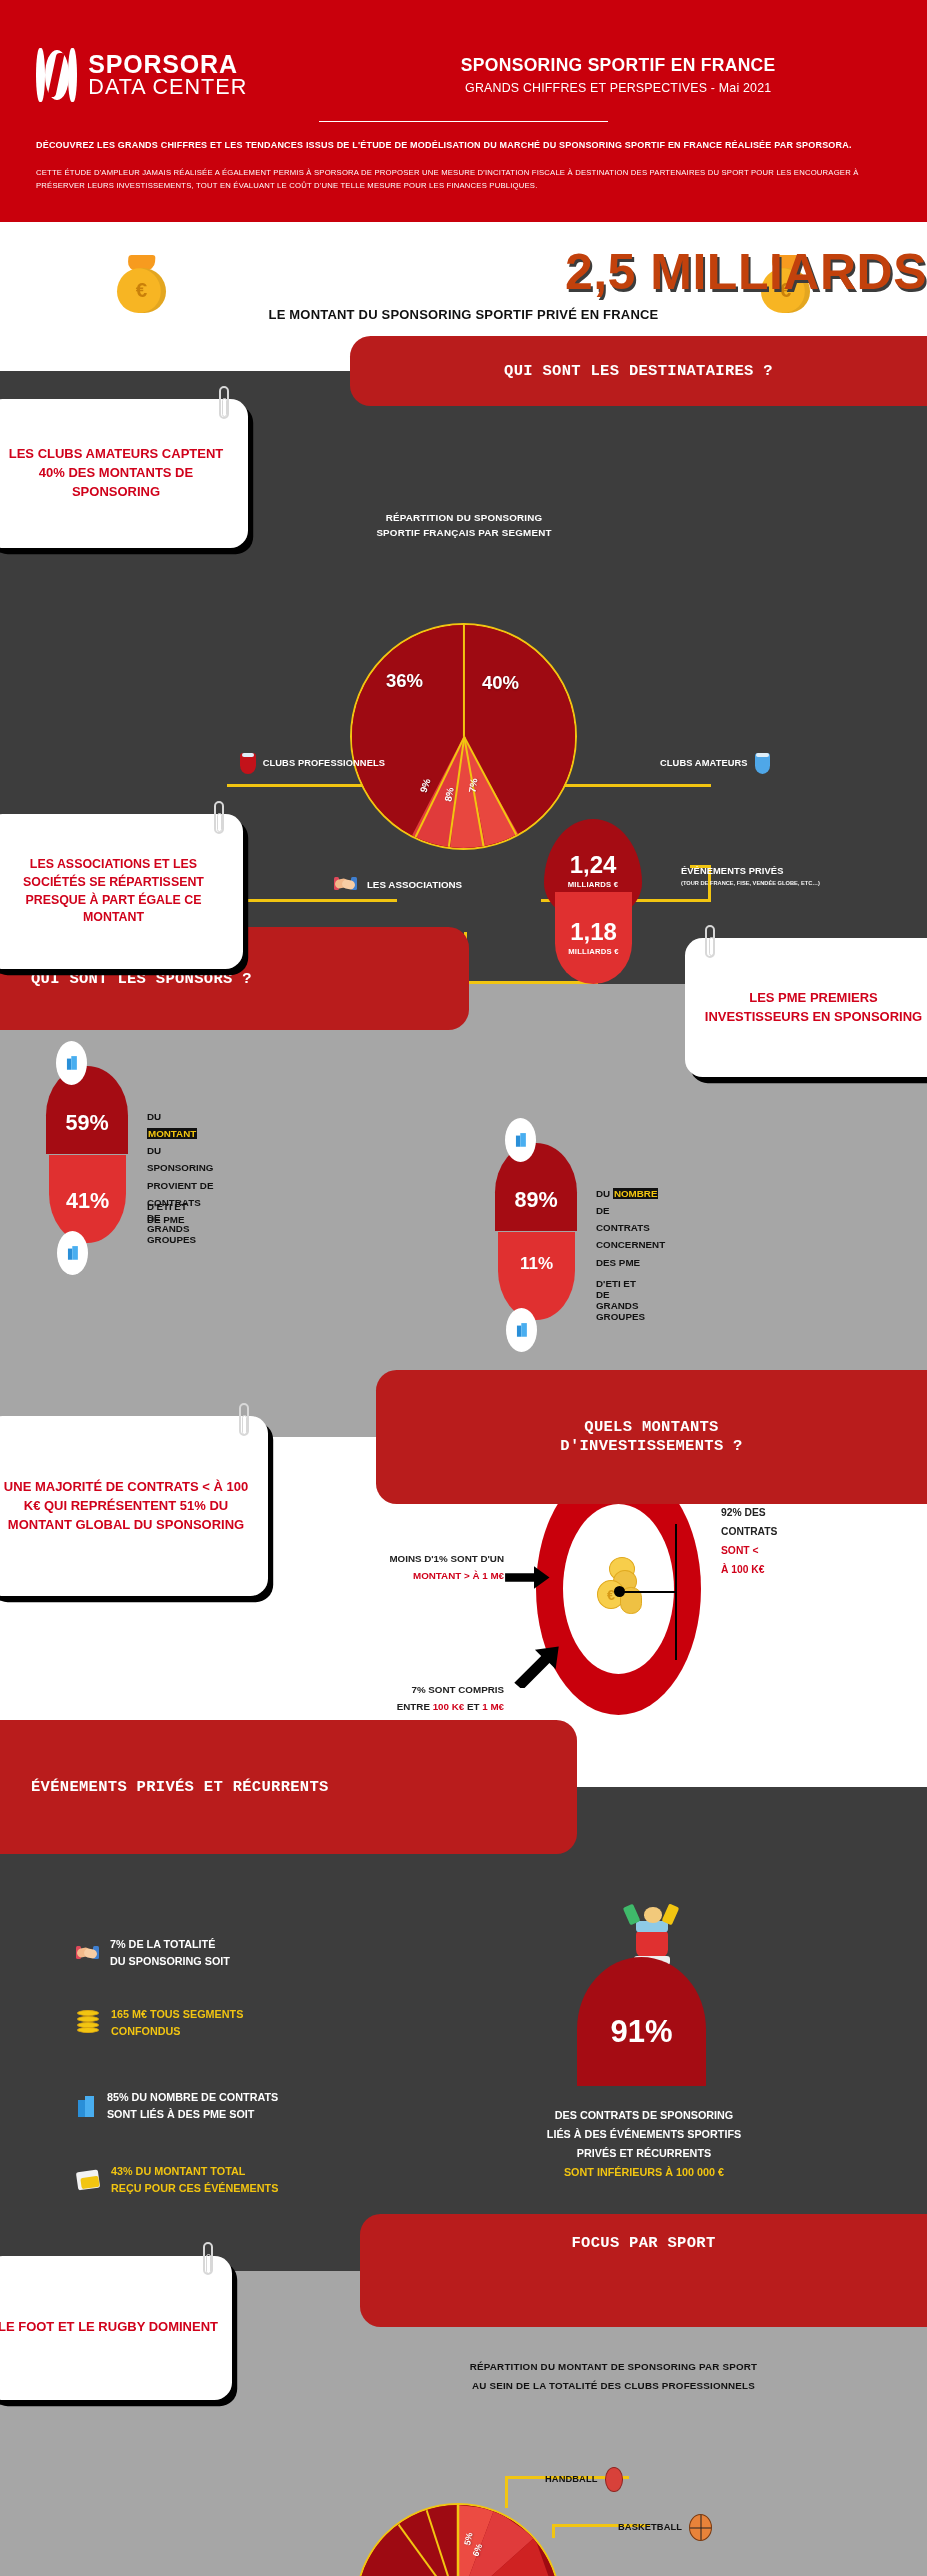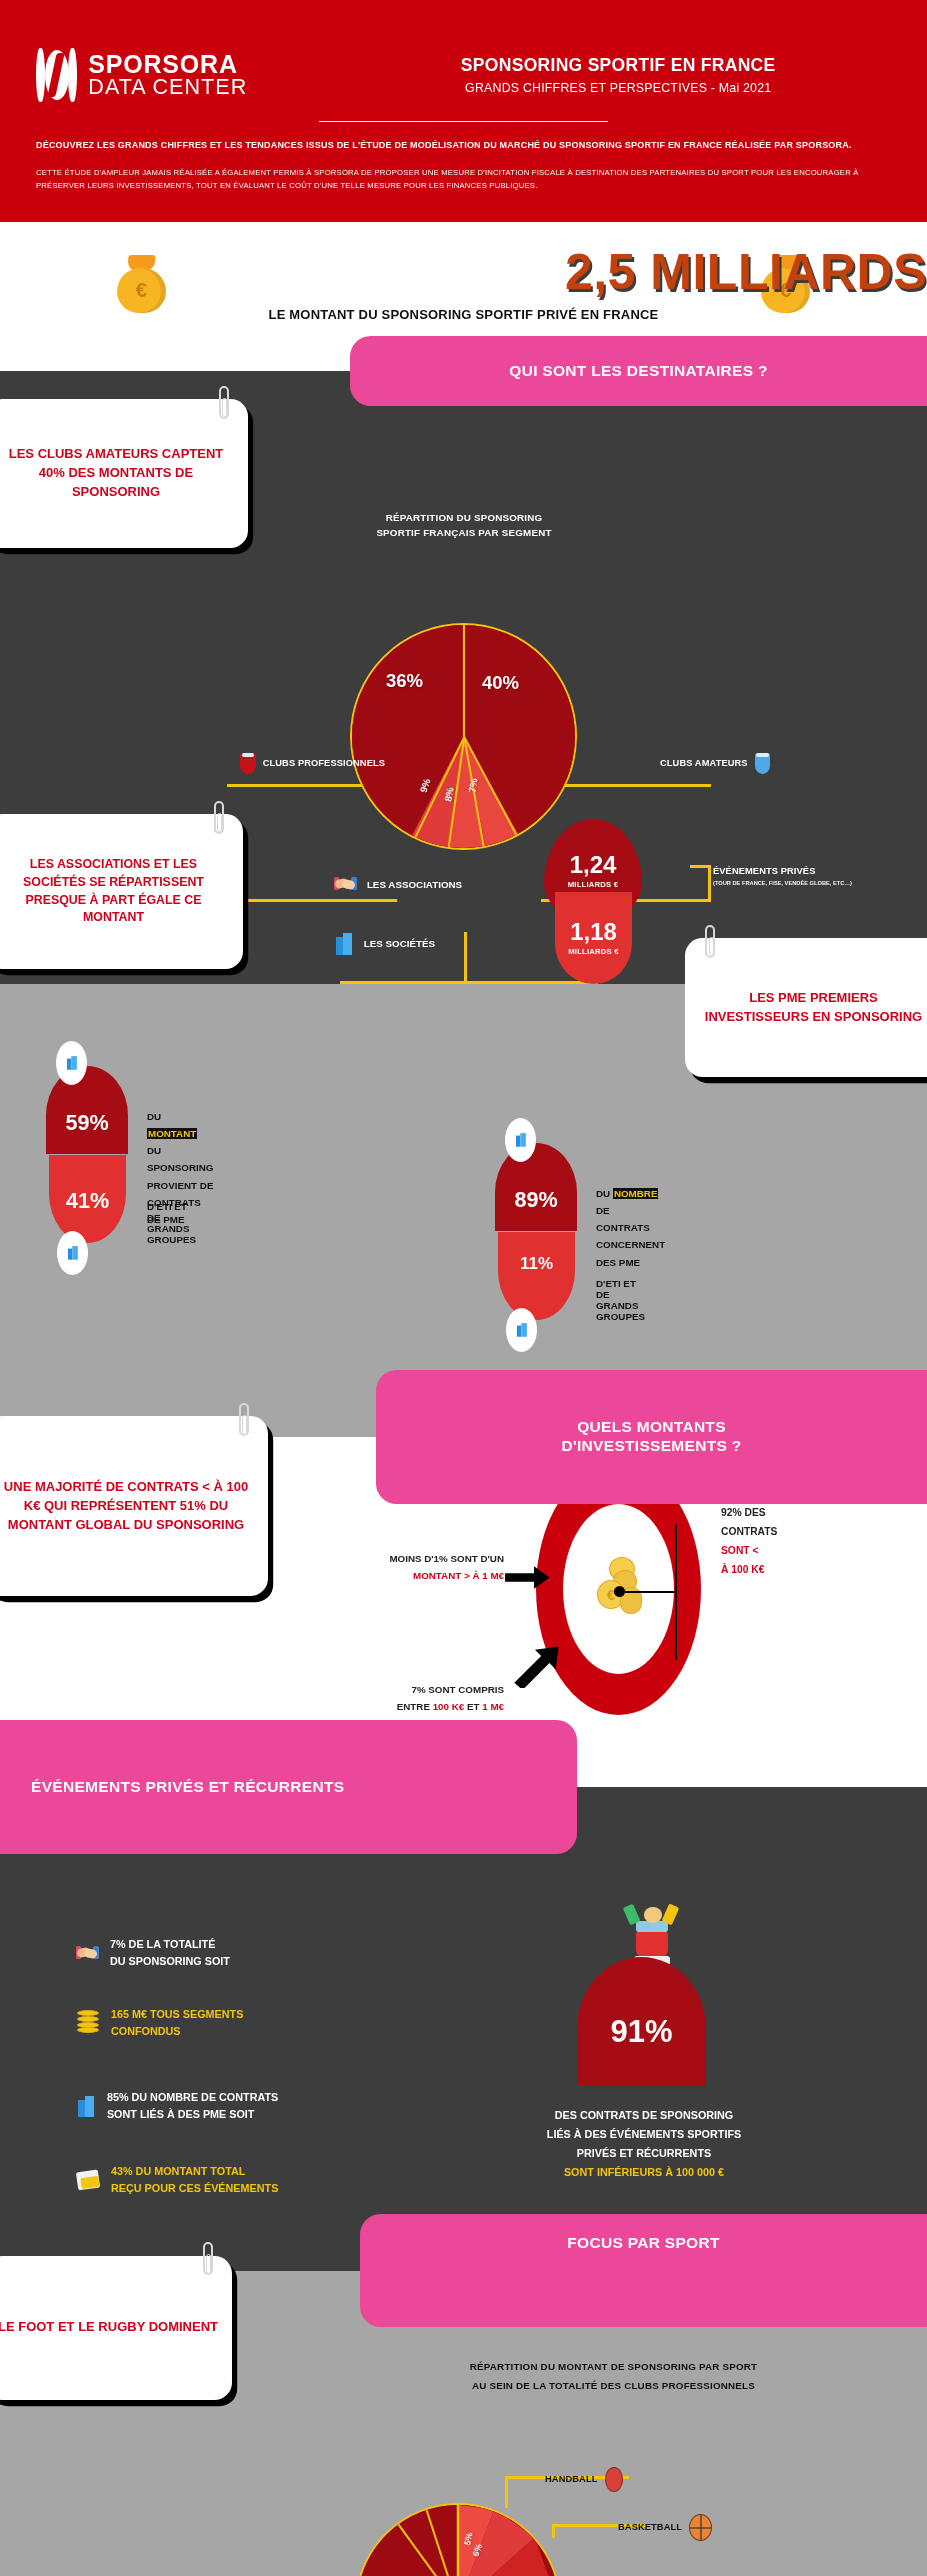--- a/index.html
+++ b/index.html
@@ -89,25 +89,25 @@
     background:#F79B1F; border-radius:3.1px 3.1px 9.3px 9.3px;
     transform:skewX(-4deg);
   }
   .moneybag .euro {
     position:absolute; bottom:11.3px; left:0; width:49px; text-align:center;
     font-size:20.6px; font-weight:bold; color:#C9800A;
   }
 
   
   .banner {
-    background:#ec4899; color:#fff;
+    background:#b91c1c; color:#fff;
     font-size:15.5px; font-weight:bold; letter-spacing:0.3px;
     display:flex; align-items:center;
     padding:0 31px;
-    position:relative; z-index:5;
+    position:relative; z-index:5;font-family:Liberation Mono, monospace;
   }
   .banner.right { border-radius:20.6px 0 0 20.6px; margin-left:auto; }
   .banner.left  { border-radius:0 20.6px 20.6px 0; margin-right:auto; }
   .banner.two-line { line-height:1.22; }
 
   
   .callout {
     background:#fff; border-radius:17.5px;
     box-shadow: 5.2px 6.2px 0 #000;
     color:#D0021B; font-weight:bold;
@@ -332,21 +332,21 @@
 
       <div class="legend-item" style="left:15.5px;top:325px;">
         <span class="ic doc">
           <span class="ln" style="top:3.1px;width:13.4px;"></span>
             <span class="ln" style="top:6.2px;width:10.3px;"></span>
             <span class="dot"></span>
         </span>
         <span class="lbl">FÉDÉRATIONS</span>
       </div>
 
-      <div class="legend-item" style="left:713px;top:314px;display:block;">
+      <div class="legend-item" style="left:681px;top:314px;display:block;">
         <span class="lbl">ÉVÉNEMENTS PRIVÉS</span>
         <span class="sub" style="display:block;">(TOUR DE FRANCE, FISE, VENDÉE GLOBE, ETC…)</span>
       </div>
 
       <div class="legend-item" style="left:335px;top:445px;">
         <span class="ic stadium">
             <span class="o"></span>
             <span class="f"></span>
             <span class="t"></span>
             <span class="t2"></span>
@@ -393,20 +393,21 @@
     <div class="pin" style="position:absolute;left:555px;top:521px;width:77px;height:92px;background:#E03030;border-radius:0 0 50% 50%/0 0 44% 44%;">
       <div class="mvalue">
         <div class="num">1,18</div>
         <div class="unit">MILLIARDS €</div>
       </div>
     </div>
   </div>
 
   <div class="sect-gray" style="height:453px;">
 
+    <div class="banner left" style="position:absolute;top:-57px;left:0;width:469px;height:103px;">QUI SONT LES SPONSORS ?</div>
 
     <div class="callout" style="position:absolute;right:-15.5px;top:-46px;width:258px;height:139px;">
       <span class="clip" style="right:auto;left:20.6px;"></span>
       <span>LES PME PREMIERS INVESTISSEURS EN SPONSORING</span>
     </div>
 
     <div style="position:absolute;left:46px;top:62px;">
       <div class="pin-bubble" style="left:10.3px;top:-5.2px;width:31px;height:44px;z-index:3;">
         <span class="ic bld" style="transform:scale(.62);">
             <span class="b1"></span>

